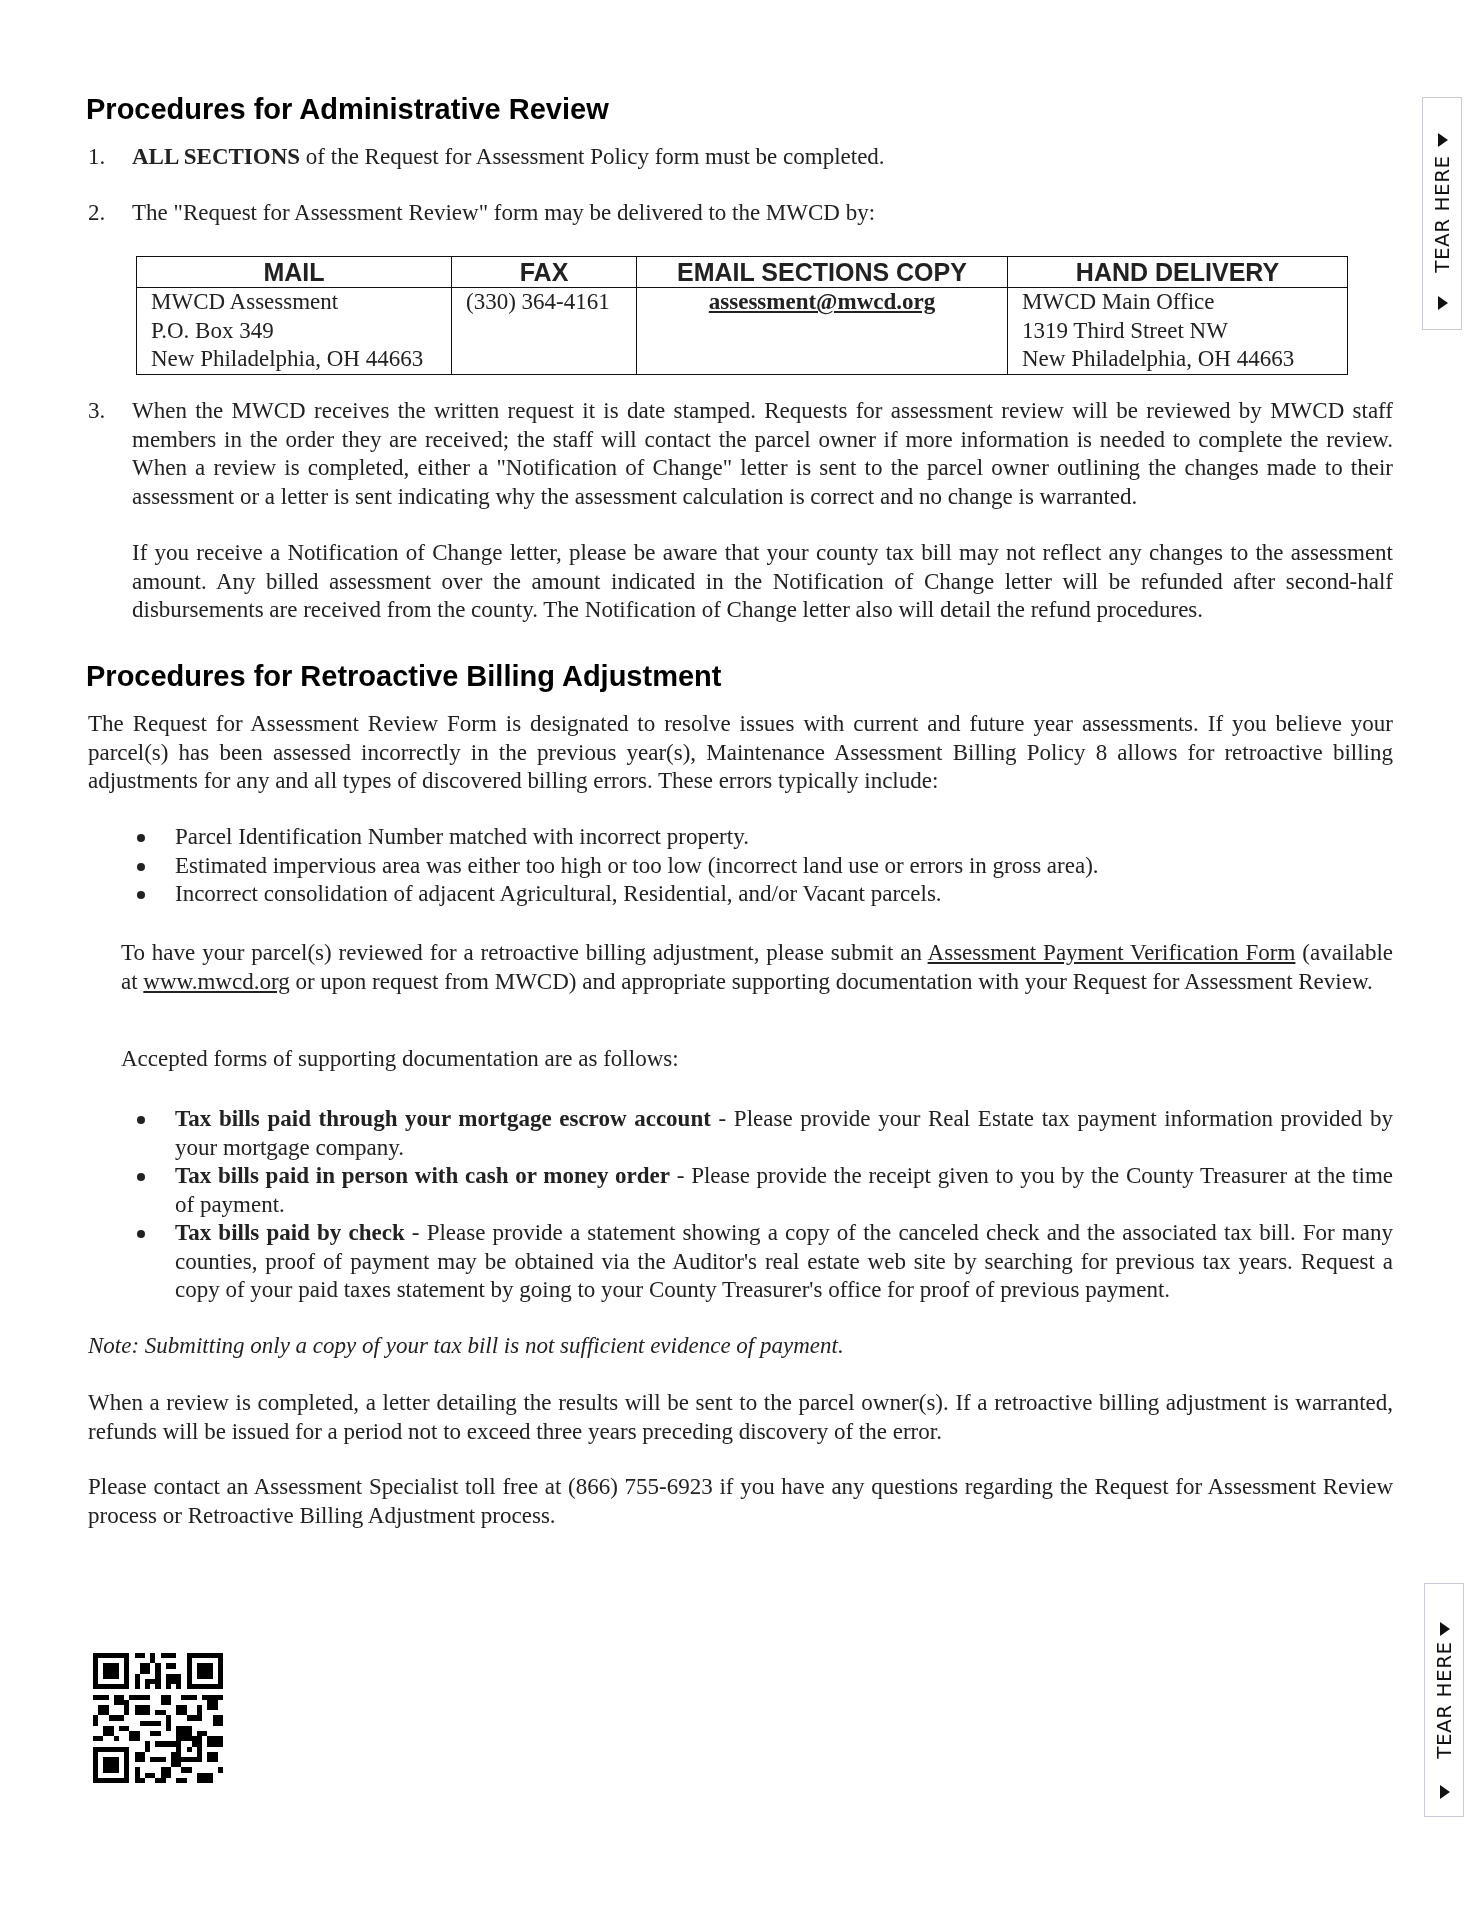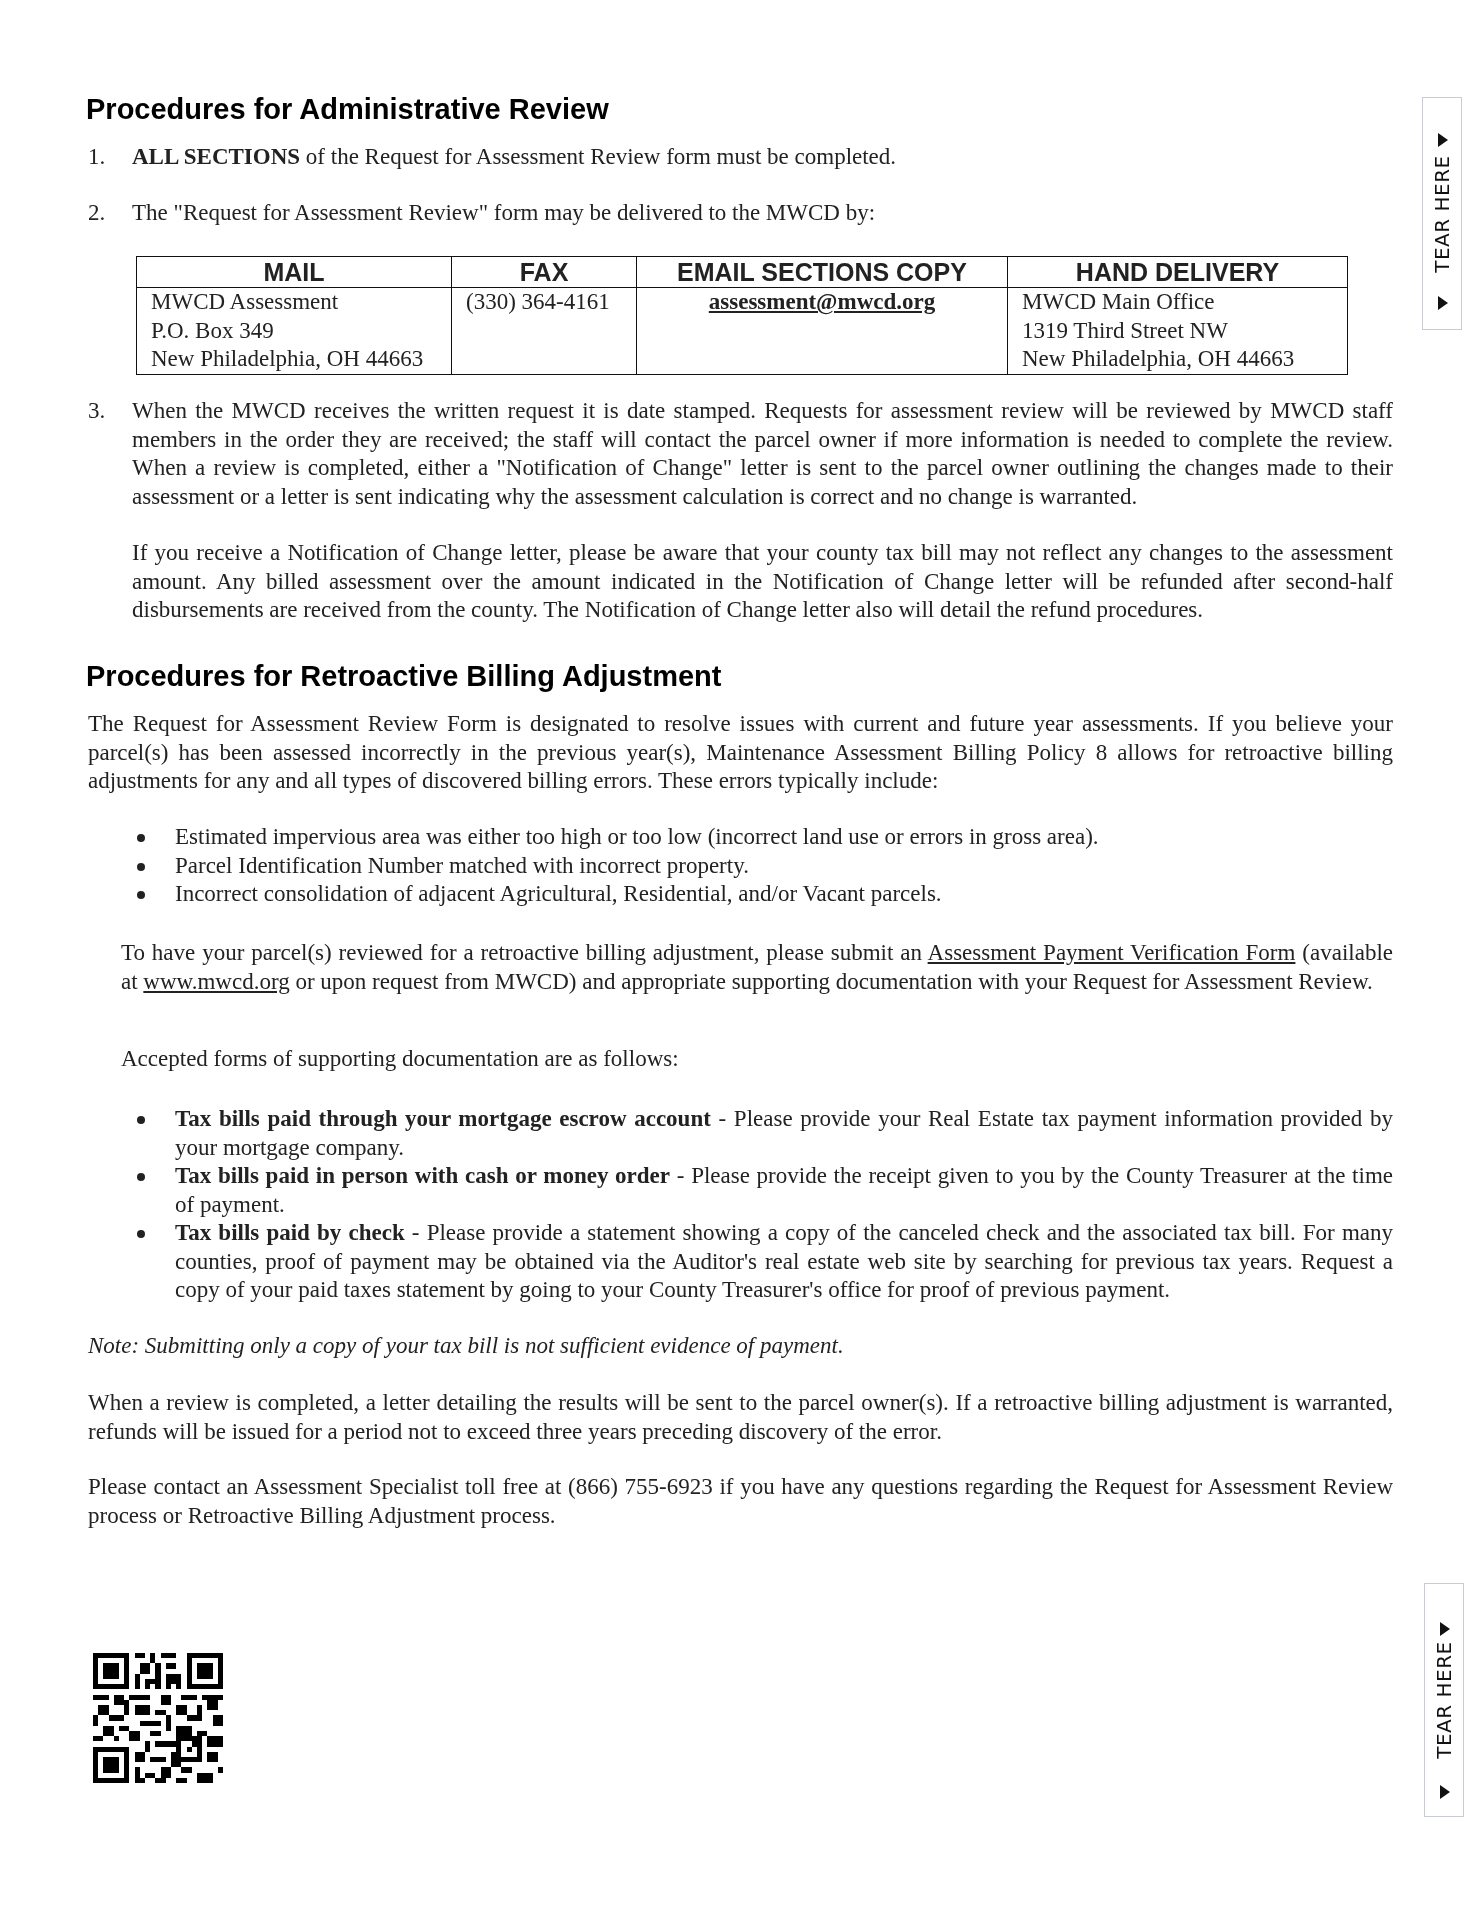--- a/index.html
+++ b/index.html
@@ -28,21 +28,21 @@
   <span class="tri" style="top:35px;"></span>
   <span class="lbl">TEAR HERE</span>
   <span class="tri" style="top:198px;"></span>
 </div>
 
 <h1 class="h abs" style="left:86px; top:85px;">Procedures for Administrative Review</h1>
 
 <div>
   <span class="num" style="left:88px; top:143px;">1.</span>
   <div class="abs txt" style="left:132px; top:143px; width:1261px;">
-    <b>ALL SECTIONS</b><span> of the Request for Assessment Review form must be completed.</span>
+    <b>ALL SECTIONS</b><span> of the Request for Assessment Policy form must be completed.</span>
   </div>
 </div>
 
 <div>
   <span class="num" style="left:88px; top:199px;">2.</span>
   <div class="abs txt" style="left:132px; top:199px; width:1261px;">The "Request for Assessment Review" form may be delivered to the MWCD by:</div>
 </div>
 
 <table class="deliv">
   <thead>
@@ -80,22 +80,22 @@
   <div class="abs txt" style="left:132px; top:397px; width:1261px;">When the MWCD receives the written request it is date stamped. Requests for assessment review will be reviewed by MWCD staff members in the order they are received; the staff will contact the parcel owner if more information is needed to complete the review. When a review is completed, either a "Notification of Change" letter is sent to the parcel owner outlining the changes made to their assessment or a letter is sent indicating why the assessment calculation is correct and no change is warranted.</div>
 </div>
 
 <div class="abs txt" style="left:132px; top:539px; width:1261px;">If you receive a Notification of Change letter, please be aware that your county tax bill may not reflect any changes to the assessment amount. Any billed assessment over the amount indicated in the Notification of Change letter will be refunded after second-half disbursements are received from the county. The Notification of Change letter also will detail the refund procedures.</div>
 
 <h1 class="h abs" style="left:86px; top:652px;">Procedures for Retroactive Billing Adjustment</h1>
 
 <div class="abs txt" style="left:88px; top:710px; width:1305px;">The Request for Assessment Review Form is designated to resolve issues with current and future year assessments. If you believe your parcel(s) has been assessed incorrectly in the previous year(s), Maintenance Assessment Billing Policy 8 allows for retroactive billing adjustments for any and all types of discovered billing errors. These errors typically include:</div>
 
 <ul class="bl" style="left:137px; top:823px; width:1256px;">
+  <li><span class="dot"></span><span>Parcel Identification Number matched with incorrect property.</span></li>
   <li><span class="dot"></span><span>Estimated impervious area was either too high or too low (incorrect land use or errors in gross area).</span></li>
-  <li><span class="dot"></span><span>Parcel Identification Number matched with incorrect property.</span></li>
   <li><span class="dot"></span><span>Incorrect consolidation of adjacent Agricultural, Residential, and/or Vacant parcels.</span></li>
 </ul>
 
 <div class="abs txt" style="left:121px; top:939px; width:1272px;">
   <span>To have your parcel(s) reviewed for a retroactive billing adjustment, please submit an </span><span class="u">Assessment Payment Verification Form</span><span> (available at </span><span class="u">www.mwcd.org</span><span> or upon request from MWCD) and appropriate supporting documentation with your Request for Assessment Review.</span>
 </div>
 
 <div class="abs txt" style="left:121px; top:1045px; width:1272px;">Accepted forms of supporting documentation are as follows:</div>
 
 <ul class="bl" style="left:137px; top:1105px; width:1256px;">

